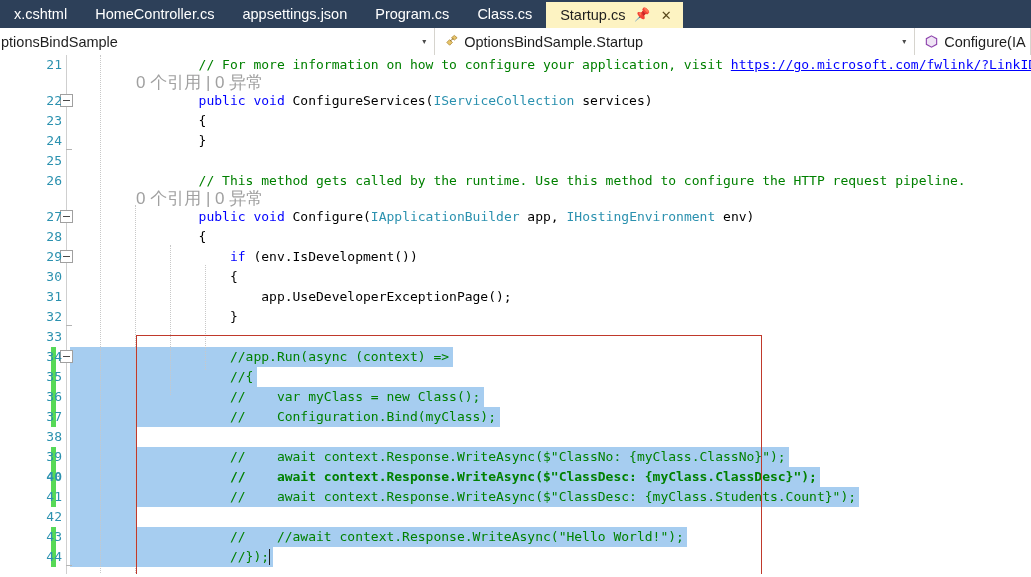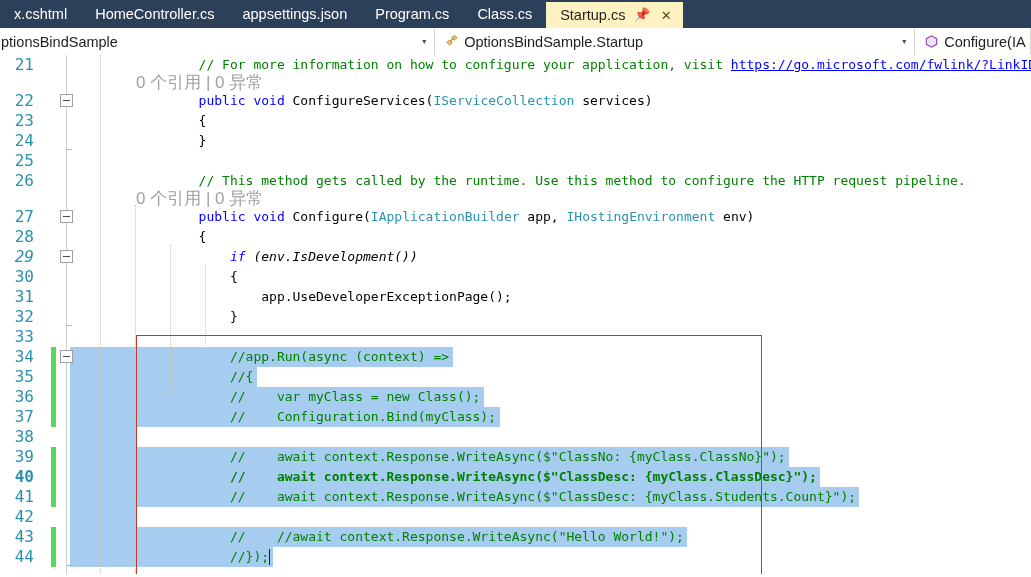--- a/index.html
+++ b/index.html
@@ -65,22 +65,22 @@
     background:#ffffff;
     overflow:hidden;
     font-family:"DejaVu Sans Mono","Liberation Mono",monospace;
     font-size:13px;
   }
   .line{
     position:absolute;left:0;width:1031px;height:20px;
     white-space:pre;
   }
   .lnum{
-    position:absolute;left:4px;width:30px;text-align:right;
-    color:#2b91af;font-size:16px;line-height:20px;
+    position:absolute;left:32px;width:30px;text-align:right;
+    color:#2b91af;font-size:13px;line-height:20px;
     font-family:"DejaVu Sans Mono","Liberation Mono",monospace;
   }
   .codetext{
     position:absolute;left:136px;line-height:20px;top:0;
     white-space:pre;
   }
   .cl{  
     position:absolute;left:136px;line-height:16px;
     color:#a0a0a0;font-size:17px;
     font-family:"Liberation Sans",sans-serif;
@@ -218,21 +218,21 @@
       <div class="line" style="top: 0px;"><span class="lnum">21</span><span class="codetext"><span class="cmt">        // For more information on how to configure your application, visit </span><span class="lnk">https://go.microsoft.com/fwlink/?LinkID=3989</span></span></div>
       <div class="cl" style="top: 20px;">0 个引用 | 0 异常</div>
       <div class="line" style="top: 36px;"><span class="lnum">22</span><span class="codetext"><span class="kw">        public void </span><span class="pln">ConfigureServices(</span><span class="typ">IServiceCollection</span><span class="pln"> services)</span></span></div>
       <div class="line" style="top: 56px;"><span class="lnum">23</span><span class="codetext"><span class="pln">        {</span></span></div>
       <div class="line" style="top: 76px;"><span class="lnum">24</span><span class="codetext"><span class="pln">        }</span></span></div>
       <div class="line" style="top: 96px;"><span class="lnum">25</span><span class="codetext"><span class="pln"></span></span></div>
       <div class="line" style="top: 116px;"><span class="lnum">26</span><span class="codetext"><span class="cmt">        // This method gets called by the runtime. Use this method to configure the HTTP request pipeline.</span></span></div>
       <div class="cl" style="top: 136px;">0 个引用 | 0 异常</div>
       <div class="line" style="top: 152px;"><span class="lnum">27</span><span class="codetext"><span class="kw">        public void </span><span class="pln">Configure(</span><span class="typ">IApplicationBuilder</span><span class="pln"> app, </span><span class="typ">IHostingEnvironment</span><span class="pln"> env)</span></span></div>
       <div class="line" style="top: 172px;"><span class="lnum">28</span><span class="codetext"><span class="pln">        {</span></span></div>
-      <div class="line" style="top: 192px; font-style: italic;"><span class="lnum">29</span><span class="codetext"><span class="kw">            if </span><span class="pln">(env.IsDevelopment())</span></span></div>
+      <div class="line" style="top: 192px;"><span class="lnum">29</span><span class="codetext"><span class="kw">            if </span><span class="pln">(env.IsDevelopment())</span></span></div>
       <div class="line" style="top: 212px;"><span class="lnum">30</span><span class="codetext"><span class="pln">            {</span></span></div>
       <div class="line" style="top: 232px;"><span class="lnum">31</span><span class="codetext"><span class="pln">                app.UseDeveloperExceptionPage();</span></span></div>
       <div class="line" style="top: 252px;"><span class="lnum">32</span><span class="codetext"><span class="pln">            }</span></span></div>
       <div class="line" style="top: 272px;"><span class="lnum">33</span><span class="codetext"><span class="pln"></span></span></div>
       <div class="line" style="top: 292px;"><span class="lnum">34</span><span class="codetext"><span class="cmt">            //app.Run(async (context) =&gt;</span></span></div>
       <div class="line" style="top: 312px;"><span class="lnum">35</span><span class="codetext"><span class="cmt">            //{</span></span></div>
       <div class="line" style="top: 332px;"><span class="lnum">36</span><span class="codetext"><span class="cmt">            //    var myClass = new Class();</span></span></div>
       <div class="line" style="top: 352px;"><span class="lnum">37</span><span class="codetext"><span class="cmt">            //    Configuration.Bind(myClass);</span></span></div>
       <div class="line" style="top: 372px;"><span class="lnum">38</span><span class="codetext"><span class="pln"></span></span></div>
       <div class="line" style="top: 392px;"><span class="lnum">39</span><span class="codetext"><span class="cmt">            //    await context.Response.WriteAsync($"ClassNo: {myClass.ClassNo}");</span></span></div>

